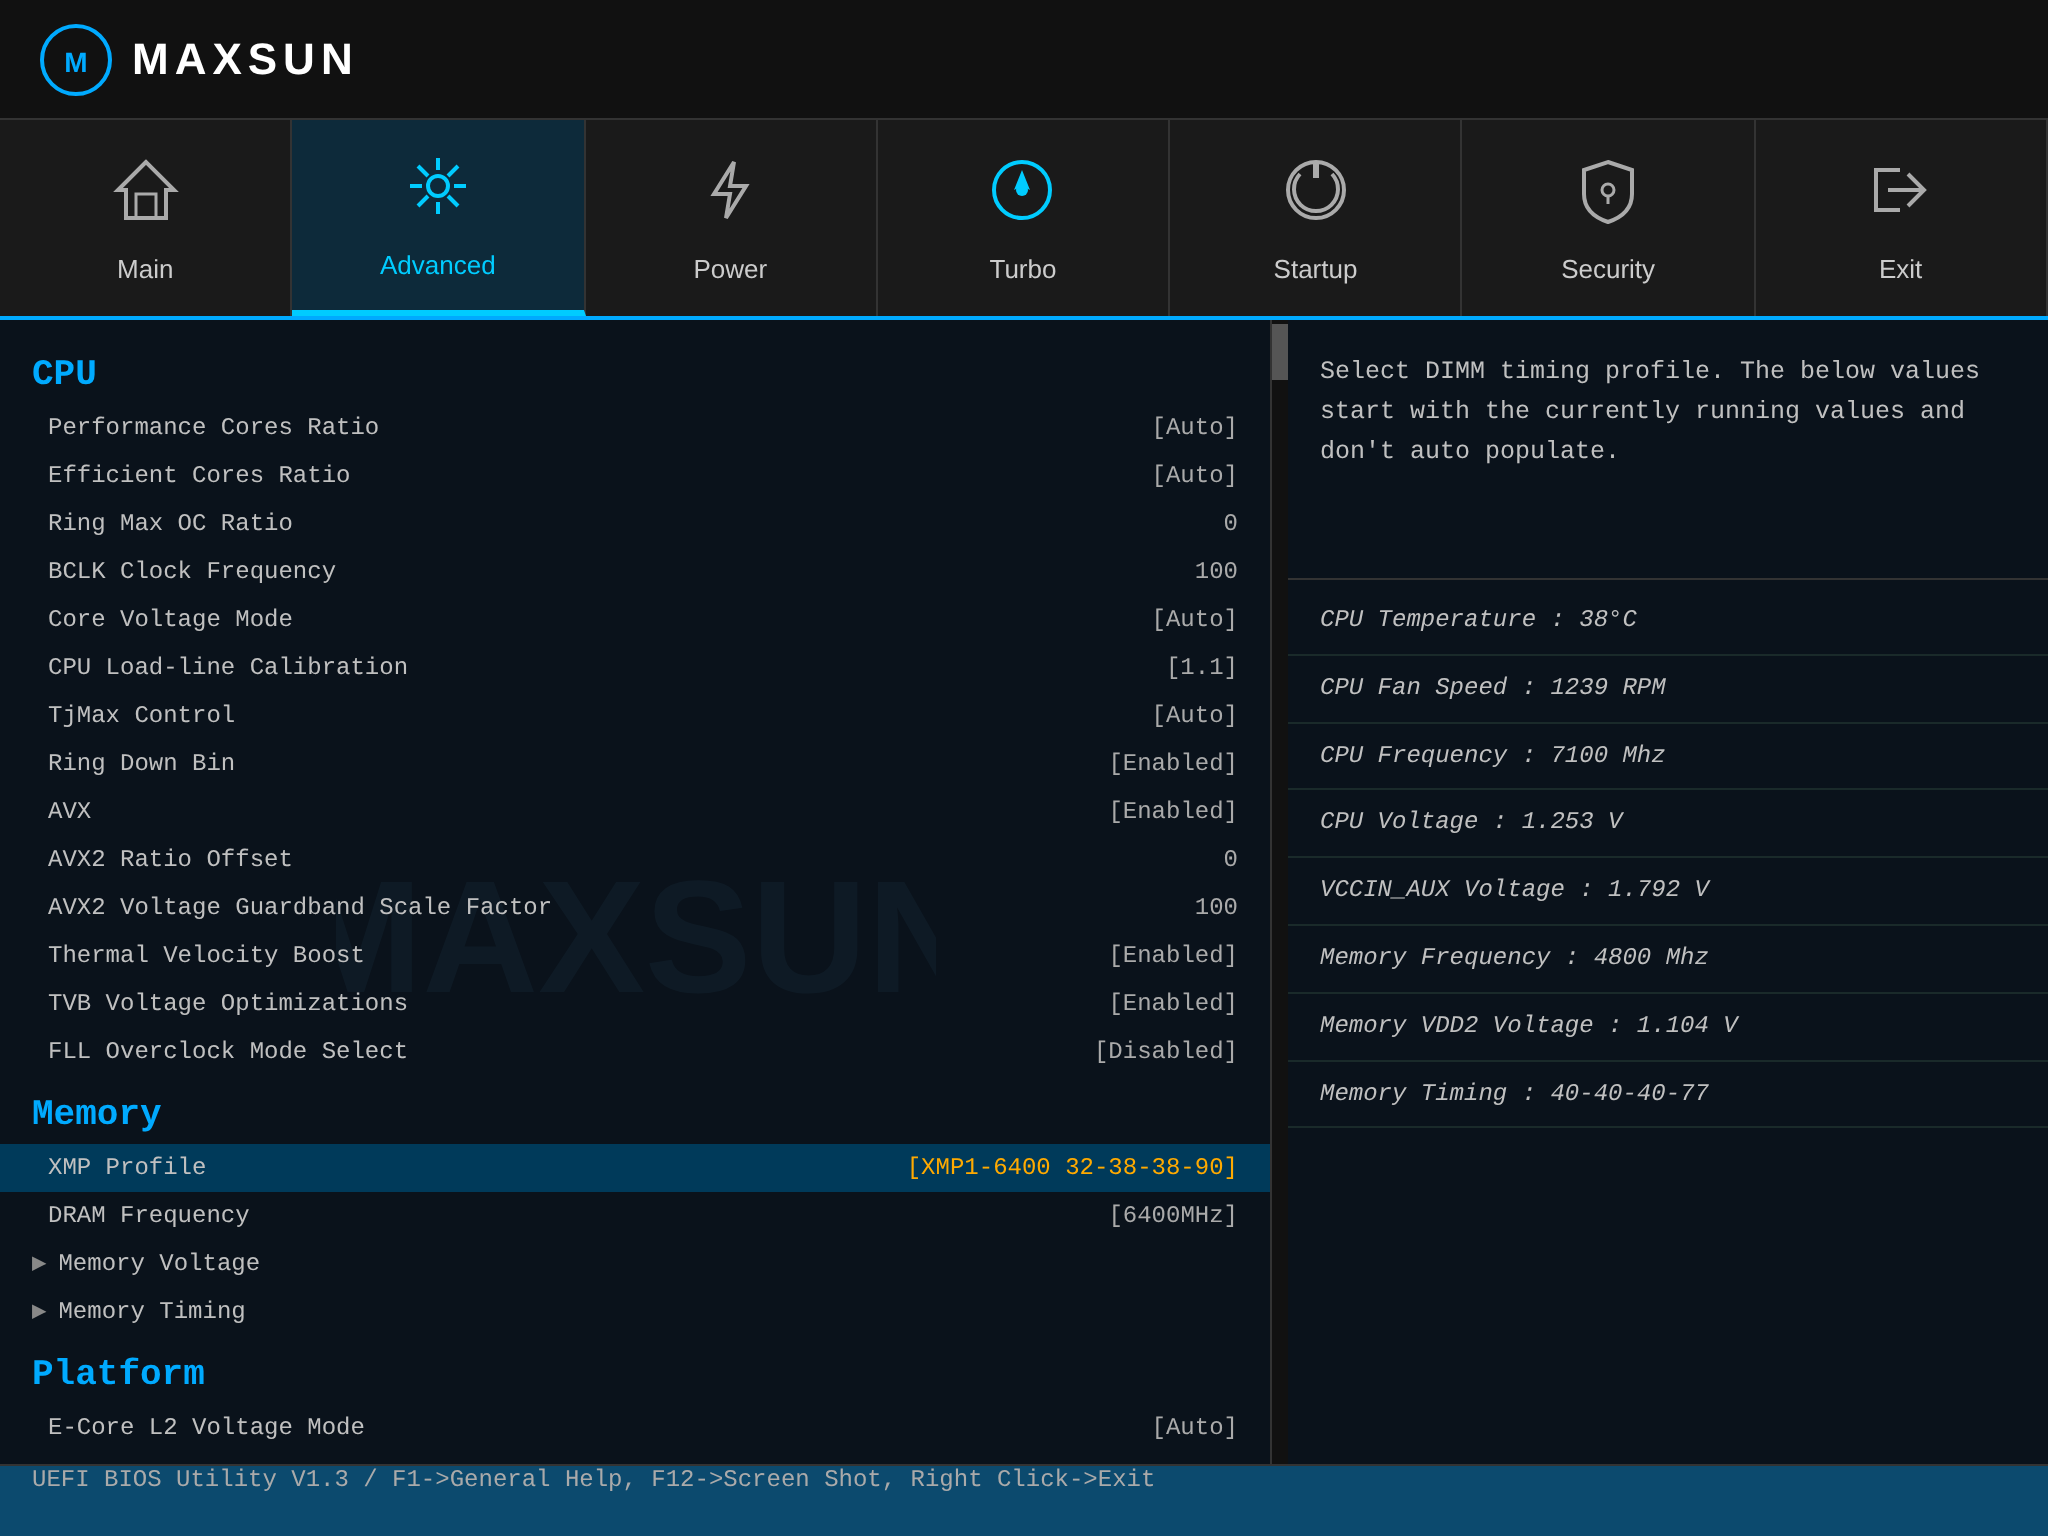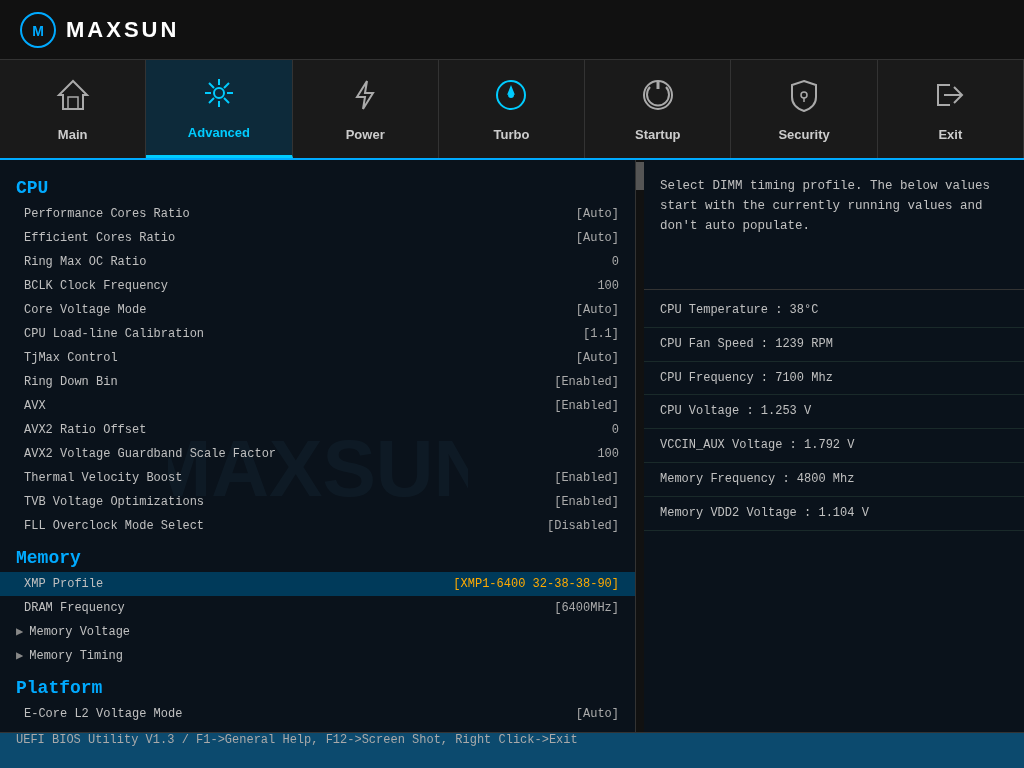--- a/index.html
+++ b/index.html
@@ -50,21 +50,20 @@
       flex: 1;
       display: flex;
       flex-direction: column;
       align-items: center;
       justify-content: center;
       gap: 6px;
       cursor: pointer;
       border-right: 1px solid #333;
       padding: 8px 4px;
       transition: background 0.1s;
-      font-weight: bold;
     }
     .nav-tab.active {
       background: #0d2a3a;
       border-bottom: 3px solid #00ccff;
     }
     .nav-tab-icon {
       font-size: 32px;
       line-height: 1;
     }
     .nav-tab-label {
@@ -143,20 +142,21 @@
       flex: 1;
       overflow-y: auto;
       padding: 4px 0;
     }
     .status-item {
       padding: 8px 16px;
       font-size: 12px;
       color: #c0c0c0;
       border-bottom: 1px solid #1a2a2a;
       line-height: 1.4;
+      font-style: italic;
     }
 
     
     #bottom-bar {
       height: 36px;
       background: #0c4a6e;
       border-top: 1px solid #333;
       display: flex;
       align-items: flex-start;
       padding: 0 16px;
@@ -385,20 +385,23 @@
       </div>
       <div class="status-item">
         <span>VCCIN_AUX Voltage : 1.792 V</span>
       </div>
       <div class="status-item">
         <span>Memory Frequency : 4800 Mhz</span>
       </div>
       <div class="status-item">
         <span>Memory VDD2 Voltage : 1.104 V</span>
       </div>
+      <div class="status-item">
+        <span>Memory Timing : 40-40-40-77</span>
+      </div>
     </div>
   </div>
 
 </div>
 
 <div id="bottom-bar">
   <span>UEFI BIOS Utility V1.3 / F1-&gt;General Help, F12-&gt;Screen Shot, Right Click-&gt;Exit</span>
 </div>
 
 </body></html>

